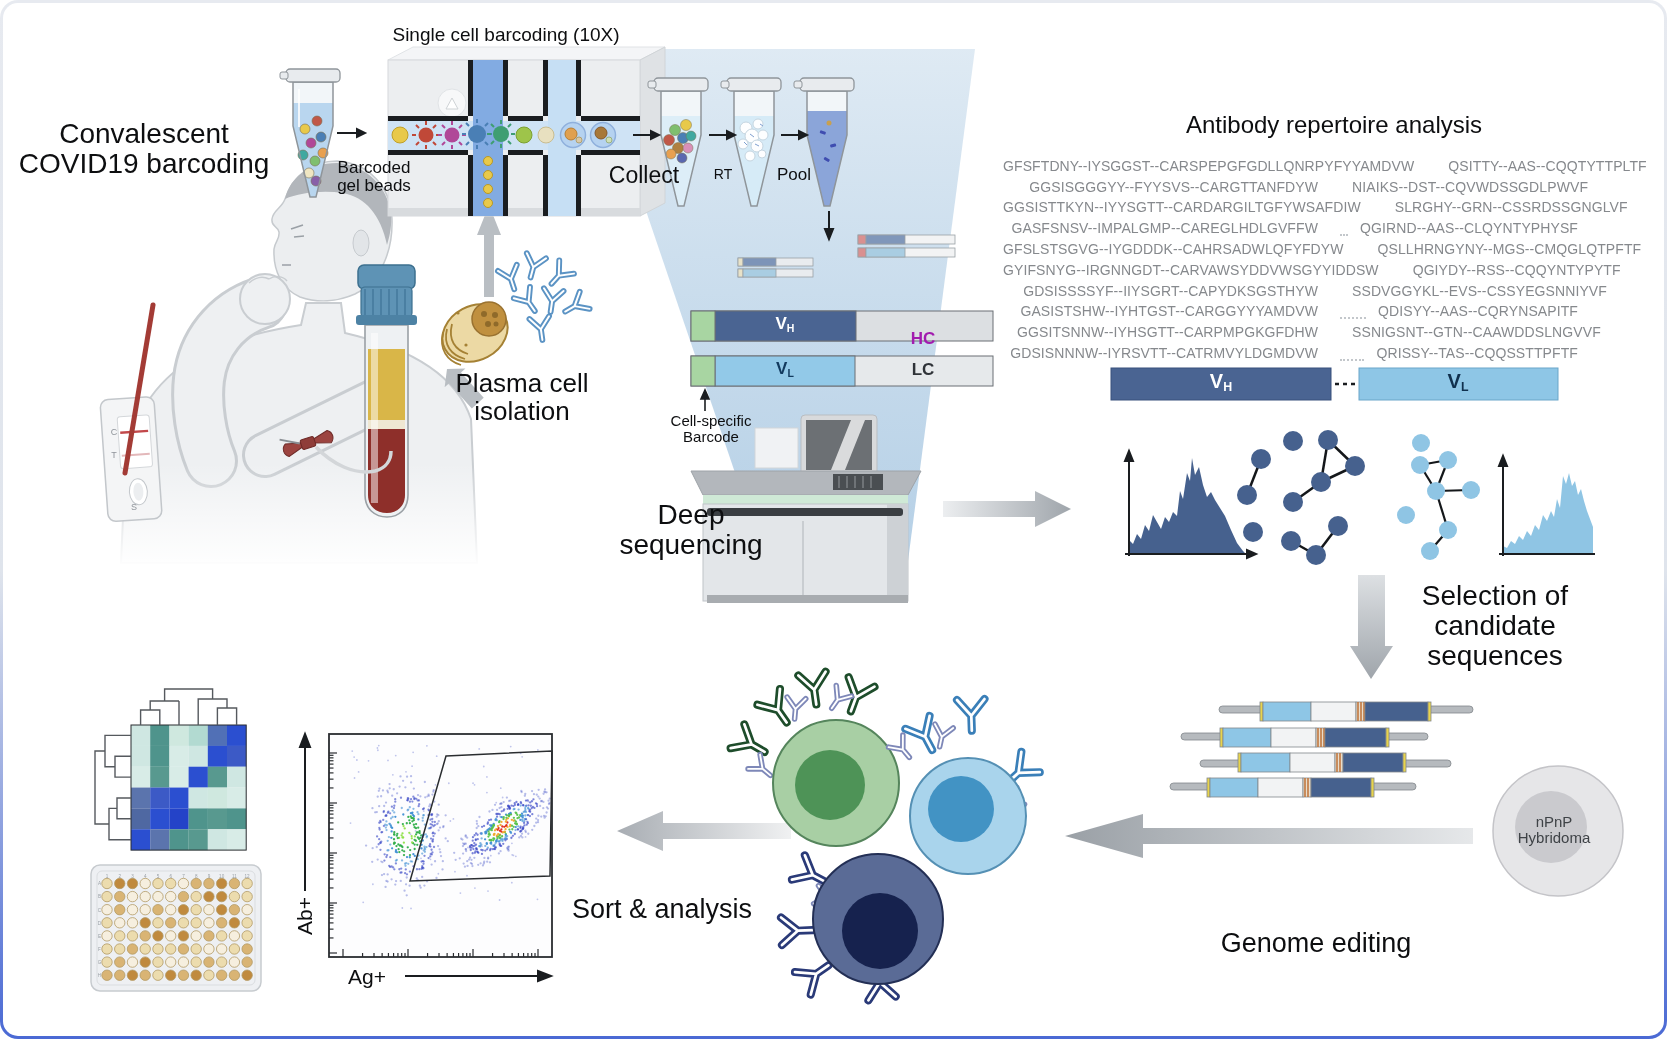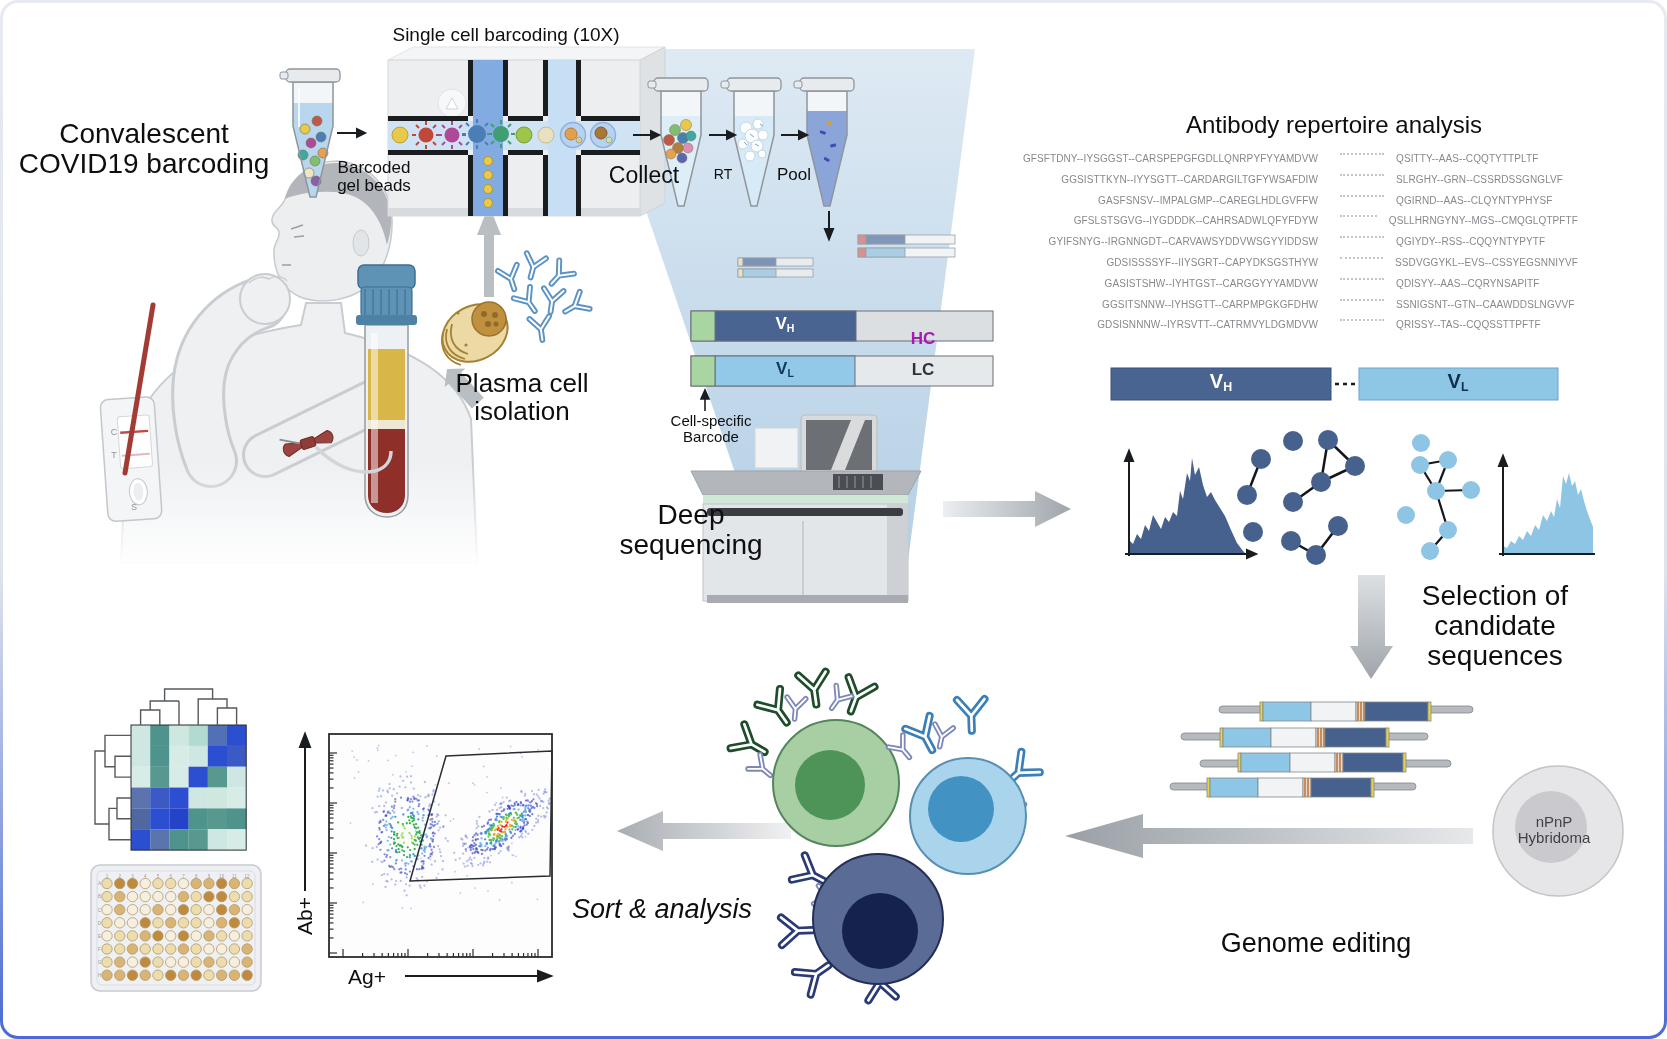--- a/index.html
+++ b/index.html
@@ -7,21 +7,21 @@
   .frame{position:relative;width:1667px;height:1039px;border-radius:18px;padding:3px;
          background:linear-gradient(to bottom,#e7eaf0 0%,#dfe4ec 55%,#4a69d4 100%);}
   .frame-inner{position:relative;width:1661px;height:1033px;background:#ffffff;border-radius:15px;overflow:hidden;
                font-family:"Liberation Sans",sans-serif;}
   svg.canvas{position:absolute;left:0;top:0;z-index:1;}
   .lbl{position:absolute;z-index:5;color:#0d0e10;text-align:center;white-space:pre-line;
        transform:translate(-50%,-50%);line-height:1.08;font-family:"Liberation Sans",sans-serif;}
   .rot{transform:translate(-50%,-50%) rotate(-90deg);}
   sub{font-size:.62em;vertical-align:-0.25em;}
   #seq-rows{position:absolute;left:1000px;top:150px;width:575px;z-index:5;}
-  .seqrow{display:flex;align-items:flex-start;height:20.8px;font-size:10px;color:#86898d;letter-spacing:.1px;}
+  .seqrow{display:flex;align-items:flex-end;height:20.8px;font-size:14px;color:#86898d;letter-spacing:.1px;}
   .seqL{flex:0 0 315px;text-align:right;white-space:nowrap;}
   .seqdots{width:44px;border-top:2px dotted #c3c7cb;margin:0 12px 0 22px;height:0;}
   .seqR{flex:1;text-align:left;white-space:nowrap;}
   .tick{stroke:#2a2d30;stroke-width:1.2;}
   .tinytxt{font-size:4.6px;fill:#9aa0a6;font-family:"Liberation Sans",sans-serif;}
   .ab-o{fill:none;stroke-linecap:round;stroke-linejoin:round;stroke-width:6.5;stroke:currentColor;}
   .ab-i{fill:none;stroke-linecap:round;stroke-linejoin:round;stroke-width:2.2;stroke:#ffffff;}
 </style>
 </head>
 <body>
@@ -1617,20 +1617,25 @@
 <div class="lbl" style="left:920px;top:367px;font-size:17px;font-weight:bold;color:#2f3338;">LC</div>
 
 <div class="lbl" style="left:1331px;top:122px;font-size:24px;">Antibody repertoire analysis</div>
 <div id="seq-rows">
         <div class="seqrow">
           <span class="seqL">GFSFTDNY--IYSGGST--CARSPEPGFGDLLQNRPYFYYAMDVW</span>
           <span class="seqdots"></span>
           <span class="seqR">QSITTY--AAS--CQQTYTTPLTF</span>
         </div>
         <div class="seqrow">
+          <span class="seqL">GGSISGGGYY--FYYSVS--CARGTTANFDYW</span>
+          <span class="seqdots"></span>
+          <span class="seqR">NIAIKS--DST--CQVWDSSGDLPWVF</span>
+        </div>
+        <div class="seqrow">
           <span class="seqL">GGSISTTKYN--IYYSGTT--CARDARGILTGFYWSAFDIW</span>
           <span class="seqdots"></span>
           <span class="seqR">SLRGHY--GRN--CSSRDSSGNGLVF</span>
         </div>
         <div class="seqrow">
           <span class="seqL">GASFSNSV--IMPALGMP--CAREGLHDLGVFFW</span>
           <span class="seqdots"></span>
           <span class="seqR">QGIRND--AAS--CLQYNTYPHYSF</span>
         </div>
         <div class="seqrow">
@@ -1666,21 +1671,21 @@
       </div>
 <div class="lbl" style="left:1218px;top:380px;font-size:20px;font-weight:bold;color:#ffffff;"><span>V</span><sub>H</sub></div>
 <div class="lbl" style="left:1455px;top:380px;font-size:20px;font-weight:bold;color:#10304e;"><span>V</span><sub>L</sub></div>
 
 <div class="lbl" style="left:1492px;top:623px;font-size:28px;">Selection of
 candidate
 sequences</div>
 <div class="lbl" style="left:1313px;top:897px;font-size:27px;margin-top:44px;">Genome editing</div>
 <div class="lbl" style="left:1551px;top:827px;font-size:15px;color:#3f4347;">nPnP
 Hybridoma</div>
-<div class="lbl" style="left:659px;top:907px;font-size:27px;font-style:italic;">Sort &amp; analysis</div>
+<div class="lbl" style="left:659px;top:907px;font-size:27px;">Sort &amp; analysis</div>
 <div class="lbl rot" style="left:302px;top:913px;font-size:21px;">Ab+</div>
 <div class="lbl" style="left:364px;top:974px;font-size:21px;">Ag+</div>
 
 <div class="lbl" style="left:111px;top:430px;font-size:9px;color:#8f949a;">C</div>
 <div class="lbl" style="left:111px;top:453px;font-size:9px;color:#8f949a;">T</div>
 <div class="lbl" style="left:131px;top:505px;font-size:9px;color:#8f949a;">S</div>
 
 </div>
 </div>
 

